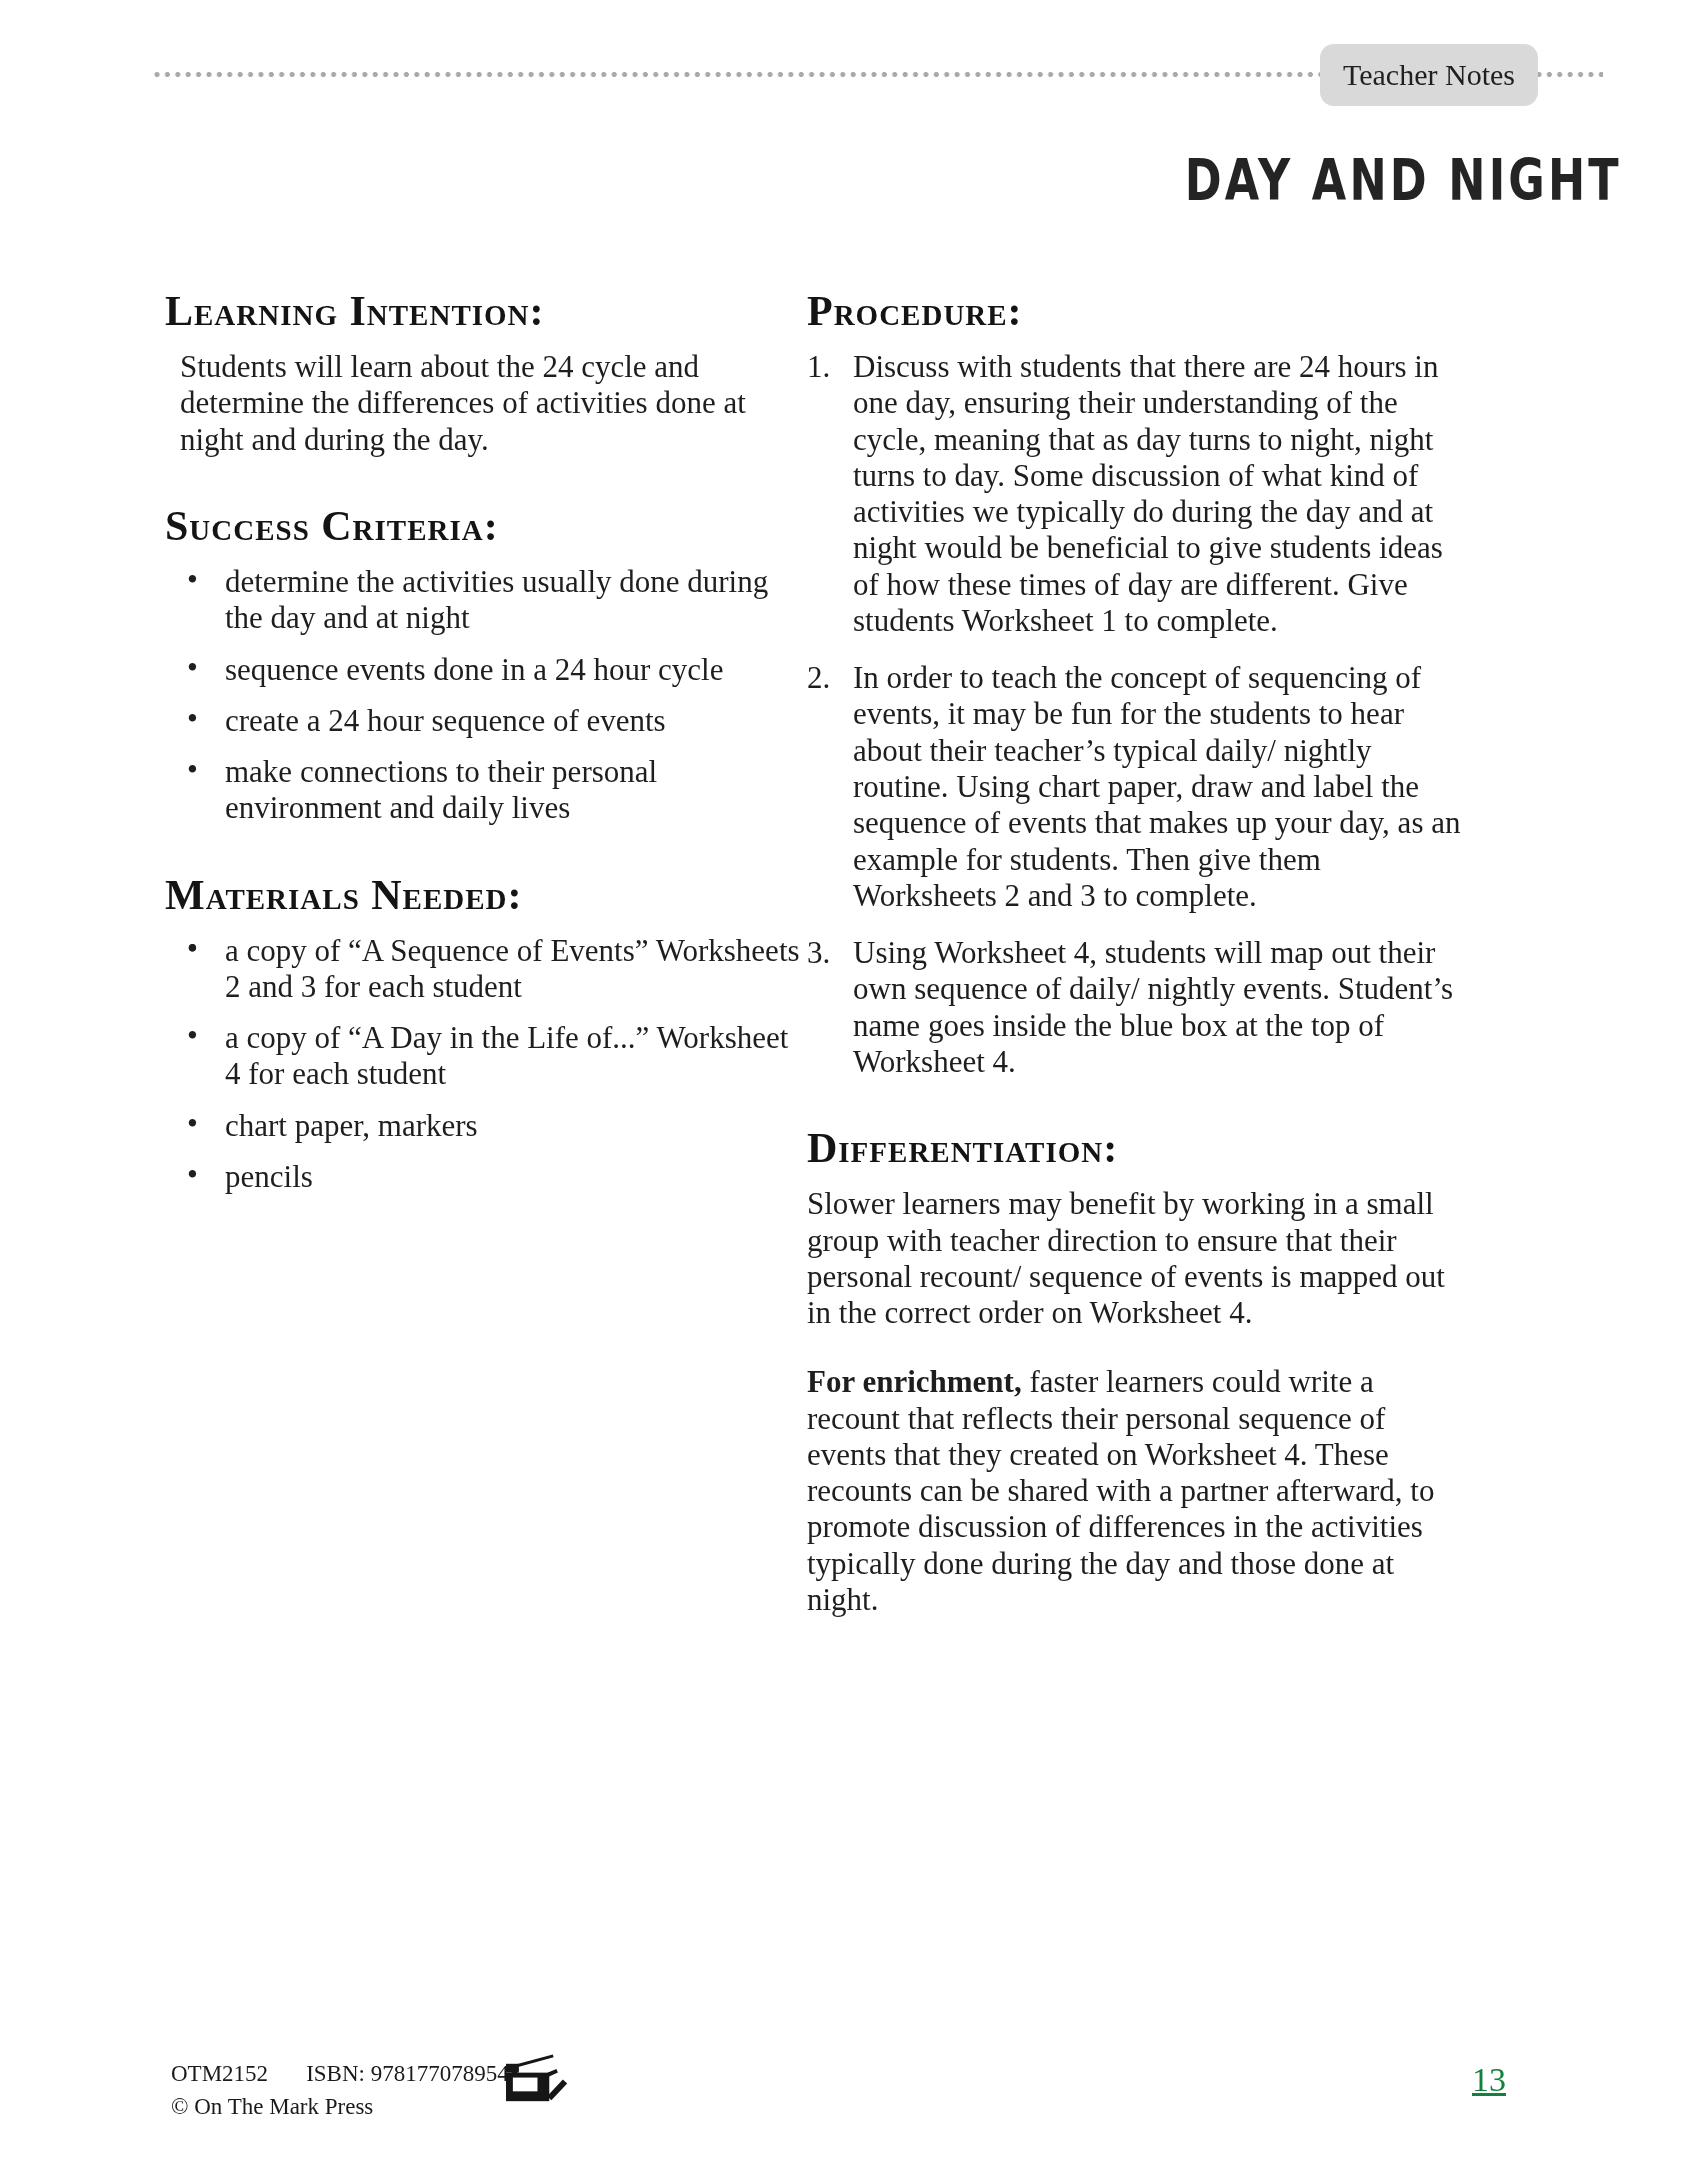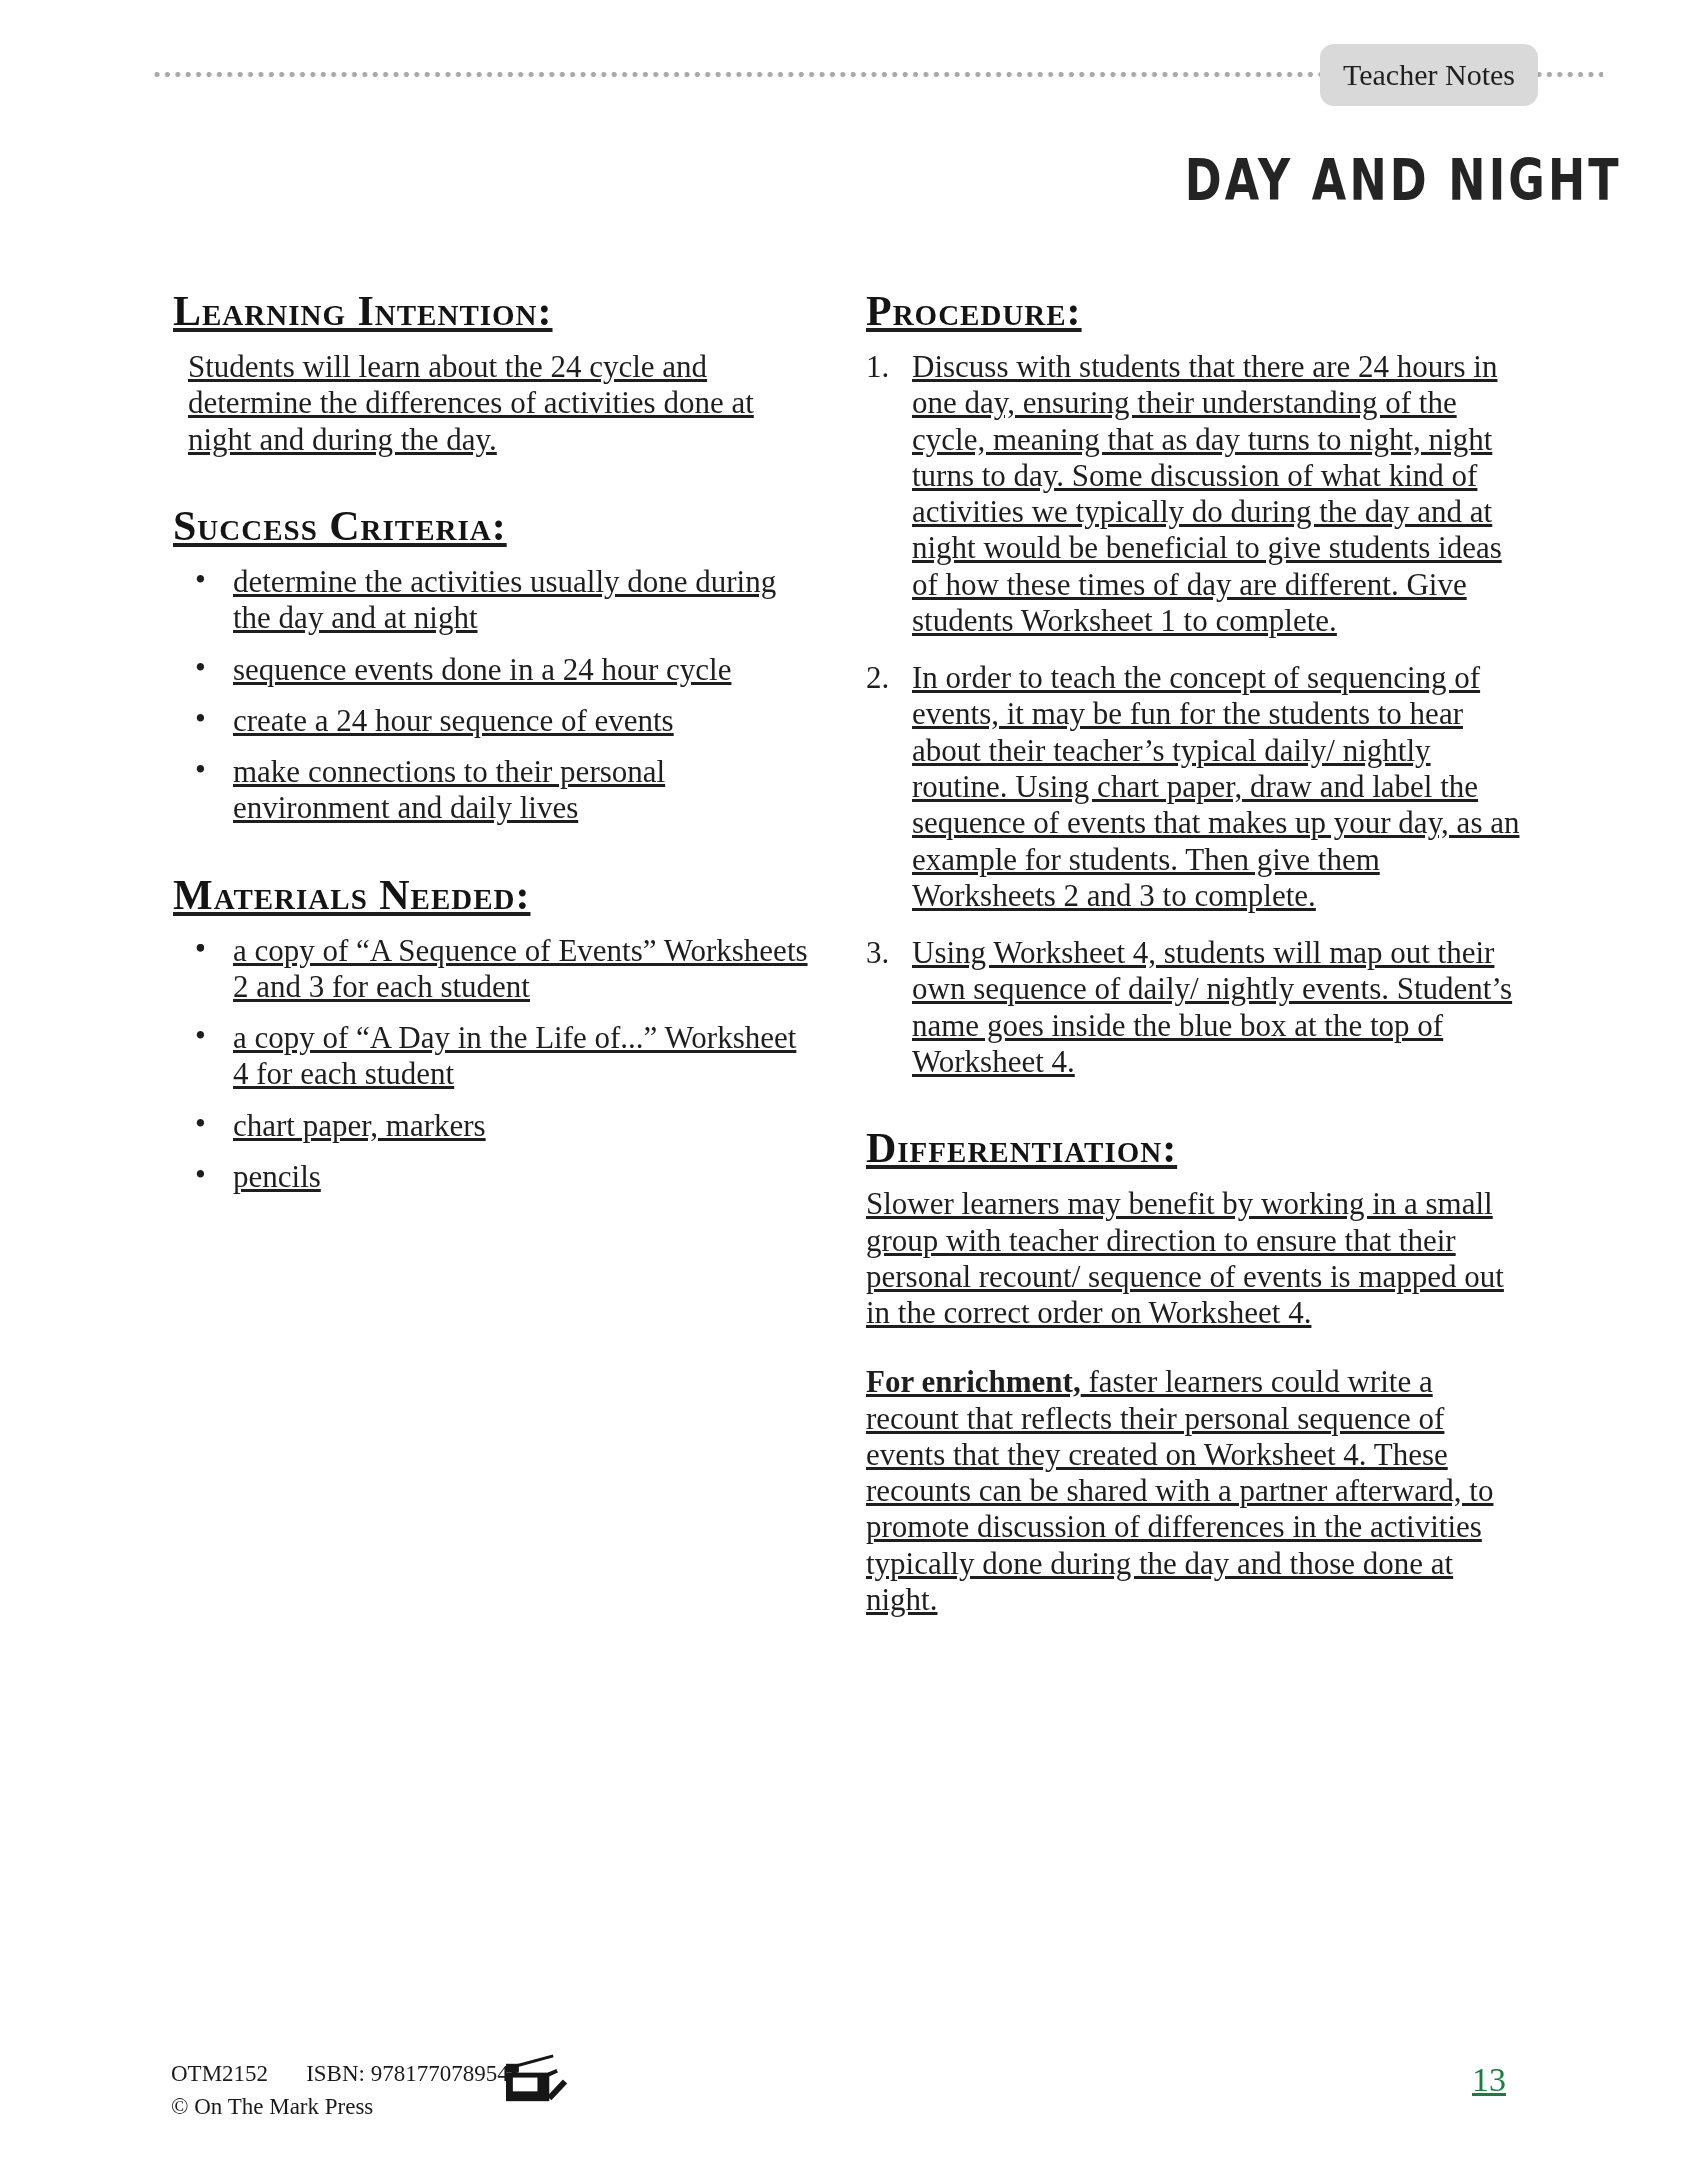--- a/index.html
+++ b/index.html
@@ -18,23 +18,23 @@
     background:#d9d9d9; border-radius:14px;
     display:flex; align-items:center; justify-content:center;
     font-size:30px; color:#1f1f1f; z-index:2;
   }
   .title-wrap { position:absolute; top:147px; left:0; width:100%; text-align:right; }
   .title {
     display:inline-block; font-family:"DejaVu Sans", sans-serif; font-weight:bold;
     font-size:57px; letter-spacing:4px; color:#242424;
     transform:scaleX(0.78); transform-origin:center;
   }
-  .content { position:absolute; top:289px; left:173px; display:flex;text-decoration:underline; }
+  .content { position:absolute; top:289px; left:165px; display:flex; }
   .col-left  { width:642px; flex:0 0 auto; }
-  .col-right { width:655px; flex:0 0 auto; margin-left:51px; }
+  .col-right { width:655px; flex:0 0 auto; }
   h2 {
     font-variant:small-caps; font-weight:bold; font-size:42px; letter-spacing:1px;
     margin:0 0 16px 0; color:#141414; line-height:1.05;
   }
   .section { margin-bottom:46px; }
   .body-text { font-size:31px; line-height:1.17; margin:15px; }
   ul.bullets { list-style:none; margin:6px 0 0 0; padding:0 0 0 22px; }
   ul.bullets li { position:relative; padding-left:38px; margin-bottom:15px; font-size:31px; line-height:1.17; }
   ul.bullets .marker { position:absolute; left:0; top:-2px; font-size:31px; }
   ol.steps { list-style:none; margin:4px 0 0 0; padding:0; }

